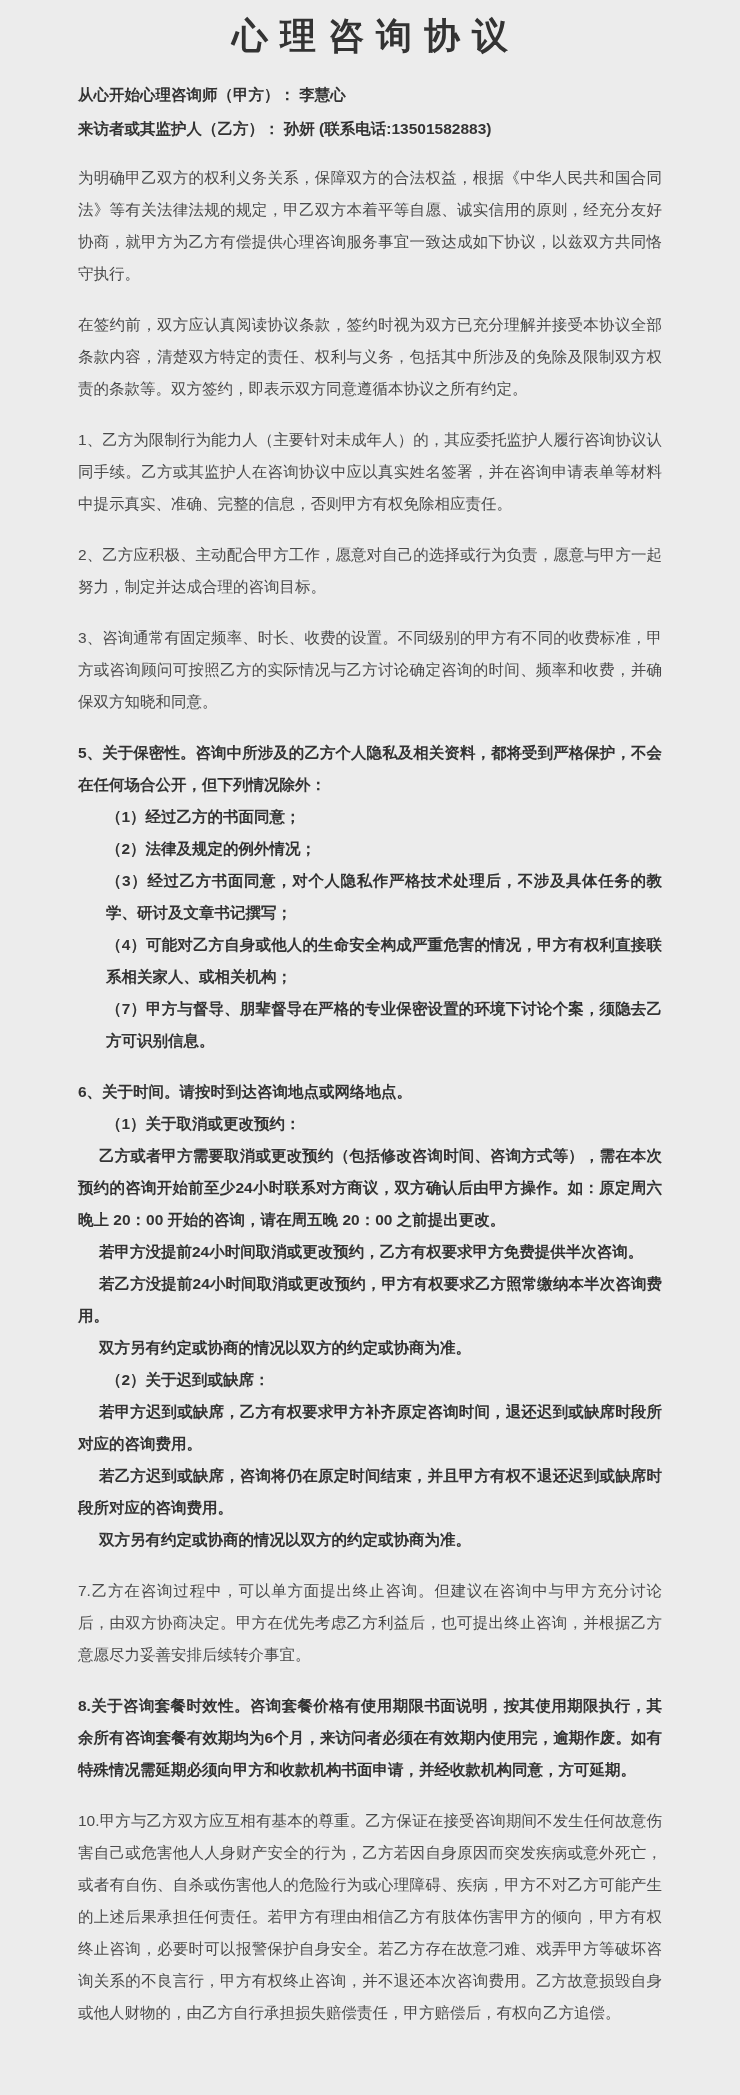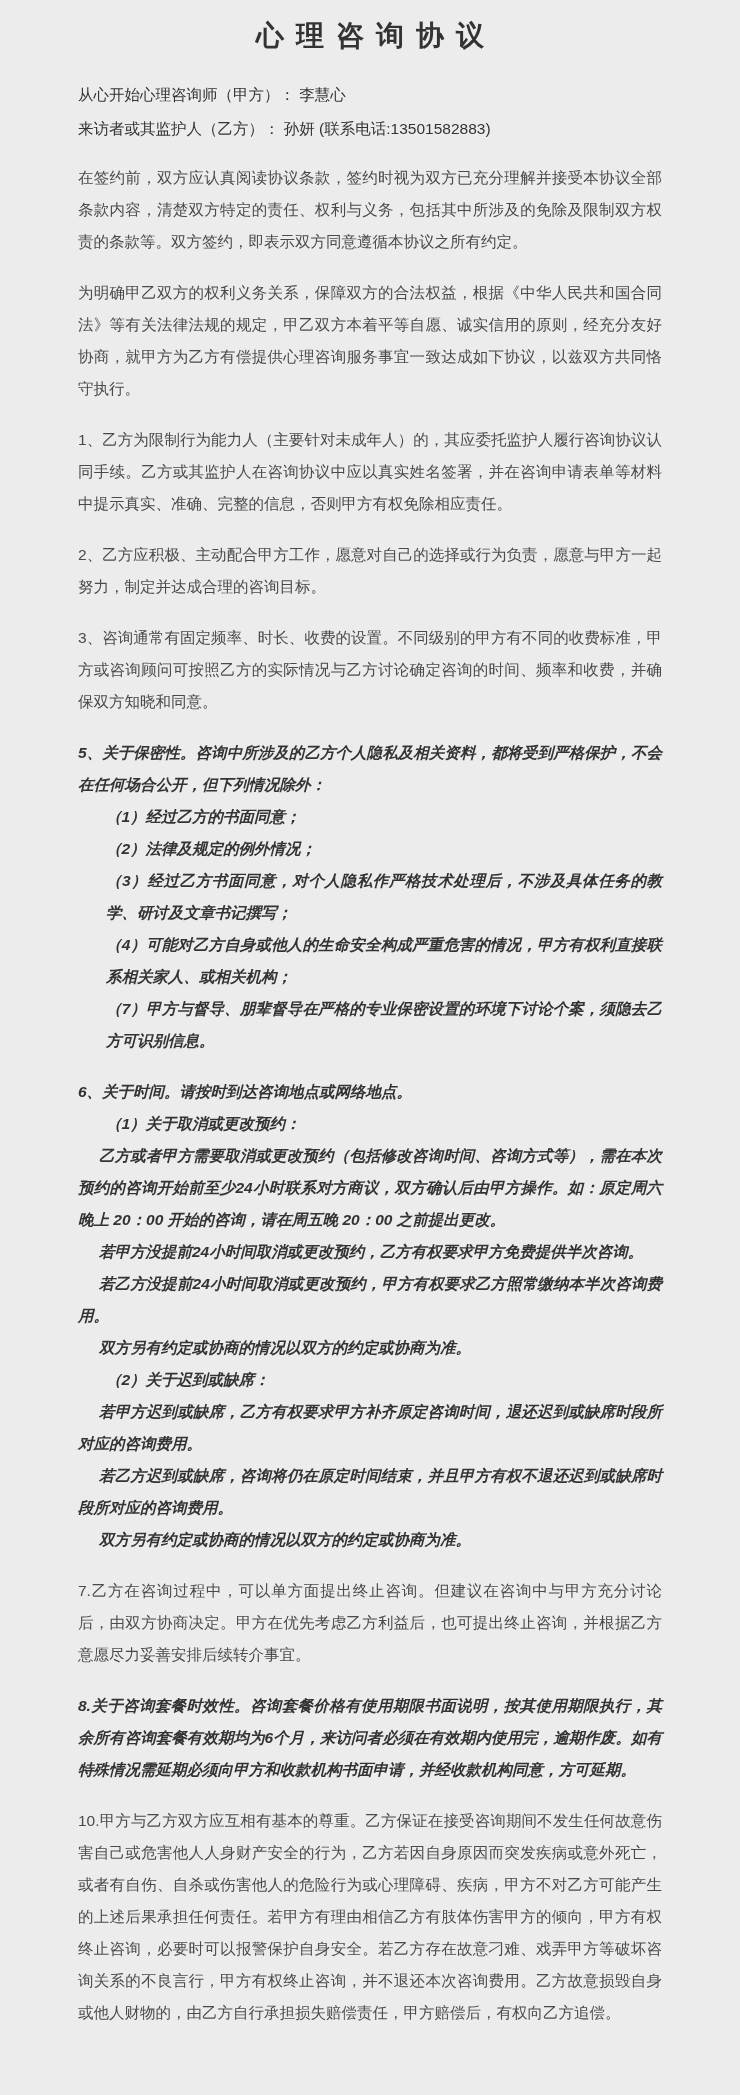--- a/index.html
+++ b/index.html
@@ -7,67 +7,67 @@
     width: 740px;
     height: 2095px;
     overflow: hidden;
     background: #ececec;
     color: #4a4a4a;
     font-family: "Liberation Sans", "DejaVu Sans", sans-serif;
   }
   .doc { padding: 12px 78px 0 78px; }
 
   .title {
-    font-size: 28px;
+    font-size: 36px;
     font-weight: bold;
     color: #333;
     text-align: center;
     letter-spacing: 12px;
     padding-left: 12px;
     margin: 4px 0 22px 0;
     line-height: 40px;
   }
 
   .party {
     font-size: 15.5px;
-    font-weight: normal;
+    font-weight: bold;
     color: #333;
     line-height: 34px;
     margin: 0;
   }
 
   .body-sections { margin-top: 16px; }
 
   .section {
     font-size: 15.5px;
     line-height: 32px;
     margin: 0 0 19px 0;
     text-align: justify;
   }
-  .section.bold { font-weight: bold; color: #333; font-style: italic; }
+  .section.bold { font-weight: bold; color: #333; }
   .line { margin: 0; }
   .line.item { padding-left: 28px; }
   .line.sub  { text-indent: 21px; }
 </style>
 </head>
 <body>
 
 <div class="doc">
 
   <h1 class="title">心理咨询协议</h1>
 
   <p class="party">从心开始心理咨询师（甲方）： 李慧心</p>
   <p class="party">来访者或其监护人（乙方）： 孙妍 (联系电话:13501582883)</p>
 
   <div class="body-sections" id="body-sections">
       <div class="section">
-        <div class="line">在签约前，双方应认真阅读协议条款，签约时视为双方已充分理解并接受本协议全部条款内容，清楚双方特定的责任、权利与义务，包括其中所涉及的免除及限制双方权责的条款等。双方签约，即表示双方同意遵循本协议之所有约定。</div>
+        <div class="line">为明确甲乙双方的权利义务关系，保障双方的合法权益，根据《中华人民共和国合同法》等有关法律法规的规定，甲乙双方本着平等自愿、诚实信用的原则，经充分友好协商，就甲方为乙方有偿提供心理咨询服务事宜一致达成如下协议，以兹双方共同恪守执行。</div>
       </div>
       <div class="section">
-        <div class="line">为明确甲乙双方的权利义务关系，保障双方的合法权益，根据《中华人民共和国合同法》等有关法律法规的规定，甲乙双方本着平等自愿、诚实信用的原则，经充分友好协商，就甲方为乙方有偿提供心理咨询服务事宜一致达成如下协议，以兹双方共同恪守执行。</div>
+        <div class="line">在签约前，双方应认真阅读协议条款，签约时视为双方已充分理解并接受本协议全部条款内容，清楚双方特定的责任、权利与义务，包括其中所涉及的免除及限制双方权责的条款等。双方签约，即表示双方同意遵循本协议之所有约定。</div>
       </div>
       <div class="section">
         <div class="line">1、乙方为限制行为能力人（主要针对未成年人）的，其应委托监护人履行咨询协议认同手续。乙方或其监护人在咨询协议中应以真实姓名签署，并在咨询申请表单等材料中提示真实、准确、完整的信息，否则甲方有权免除相应责任。</div>
       </div>
       <div class="section">
         <div class="line">2、乙方应积极、主动配合甲方工作，愿意对自己的选择或行为负责，愿意与甲方一起努力，制定并达成合理的咨询目标。</div>
       </div>
       <div class="section">
         <div class="line">3、咨询通常有固定频率、时长、收费的设置。不同级别的甲方有不同的收费标准，甲方或咨询顾问可按照乙方的实际情况与乙方讨论确定咨询的时间、频率和收费，并确保双方知晓和同意。</div>
       </div>

